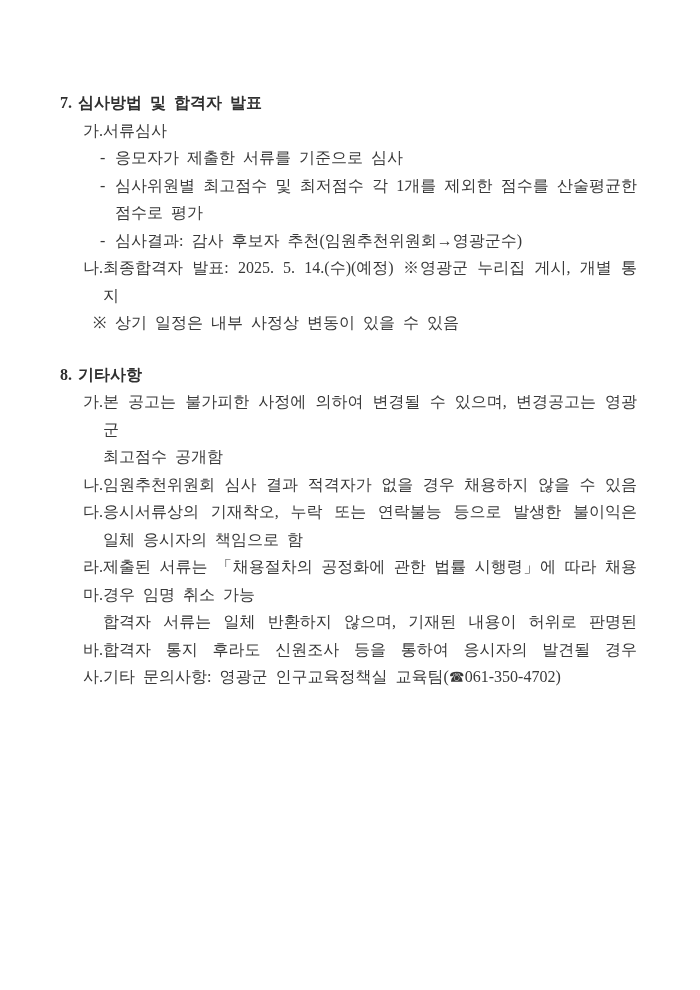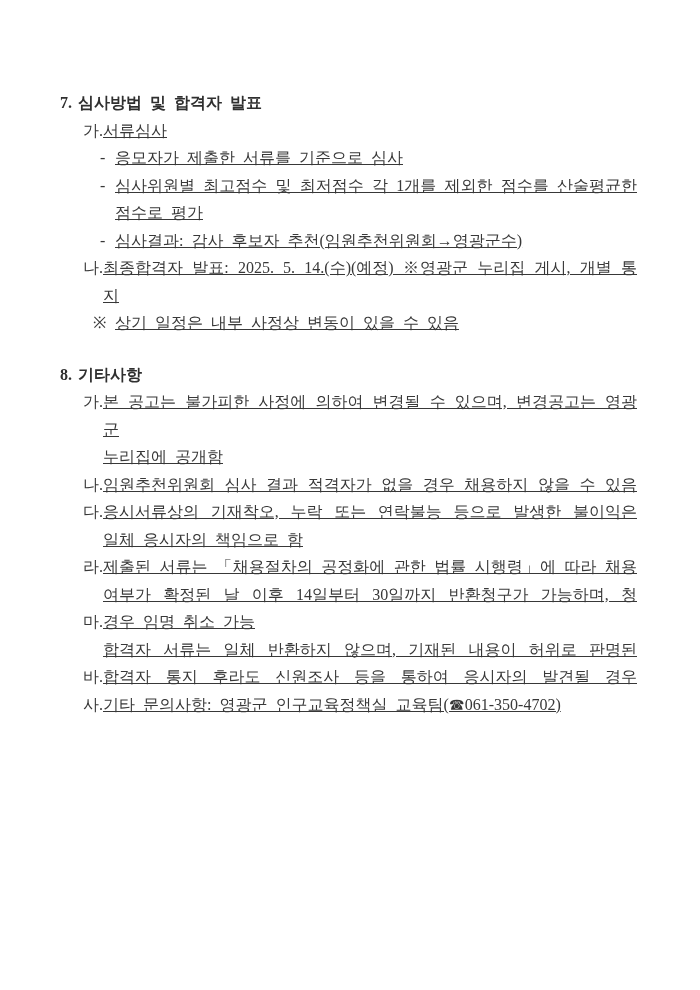--- a/index.html
+++ b/index.html
@@ -44,21 +44,20 @@
     top: 0;
   }
   .lv1 { padding-left: 43px; }
   .lv1 > .marker { left: 23px; }
   .lv2 { padding-left: 55px; }
   .lv2 > .marker { left: 40px; }
   .note { padding-left: 55px; }
   .note > .marker { left: 33px; }
   .tline {
     text-align: left;
-    text-decoration: underline;
   }
   .tline.just {
     text-align: justify;
     text-align-last: justify;
   }
 </style>
 </head>
 <body>
 
 <div class="page">
@@ -102,38 +101,37 @@
     </div>
 
     <div class="sec">
       <div class="sec-heading">
         <span class="sec-num">8.</span><span class="sec-title">기타사항</span>
       </div>
 
       <div class="para lv1">
         <span class="marker">가.</span>
         <div class="tline just">본 공고는 불가피한 사정에 의하여 변경될 수 있으며, 변경공고는 영광군</div>
-        <div class="tline">누리집에 공개함</div>
+        <div class="tline">최고점수 공개함</div>
       </div>
 
       <div class="para lv1">
         <span class="marker">나.</span>
         <div class="tline just">임원추천위원회 심사 결과 적격자가 없을 경우 채용하지 않을 수 있음</div>
       </div>
 
       <div class="para lv1">
         <span class="marker">다.</span>
         <div class="tline just">응시서류상의 기재착오, 누락 또는 연락불능 등으로 발생한 불이익은</div>
         <div class="tline">일체 응시자의 책임으로 함</div>
       </div>
 
       <div class="para lv1">
         <span class="marker">라.</span>
         <div class="tline just">제출된 서류는 「채용절차의 공정화에 관한 법률 시행령」에 따라 채용</div>
-        <div class="tline just">여부가 확정된 날 이후 14일부터 30일까지 반환청구가 가능하며, 청</div>
       </div>
 
       <div class="para lv1">
         <span class="marker">마.</span>
         <div class="tline">경우 임명 취소 가능</div>
         <div class="tline just">합격자 서류는 일체 반환하지 않으며, 기재된 내용이 허위로 판명된</div>
       </div>
 
       <div class="para lv1">
         <span class="marker">바.</span>

